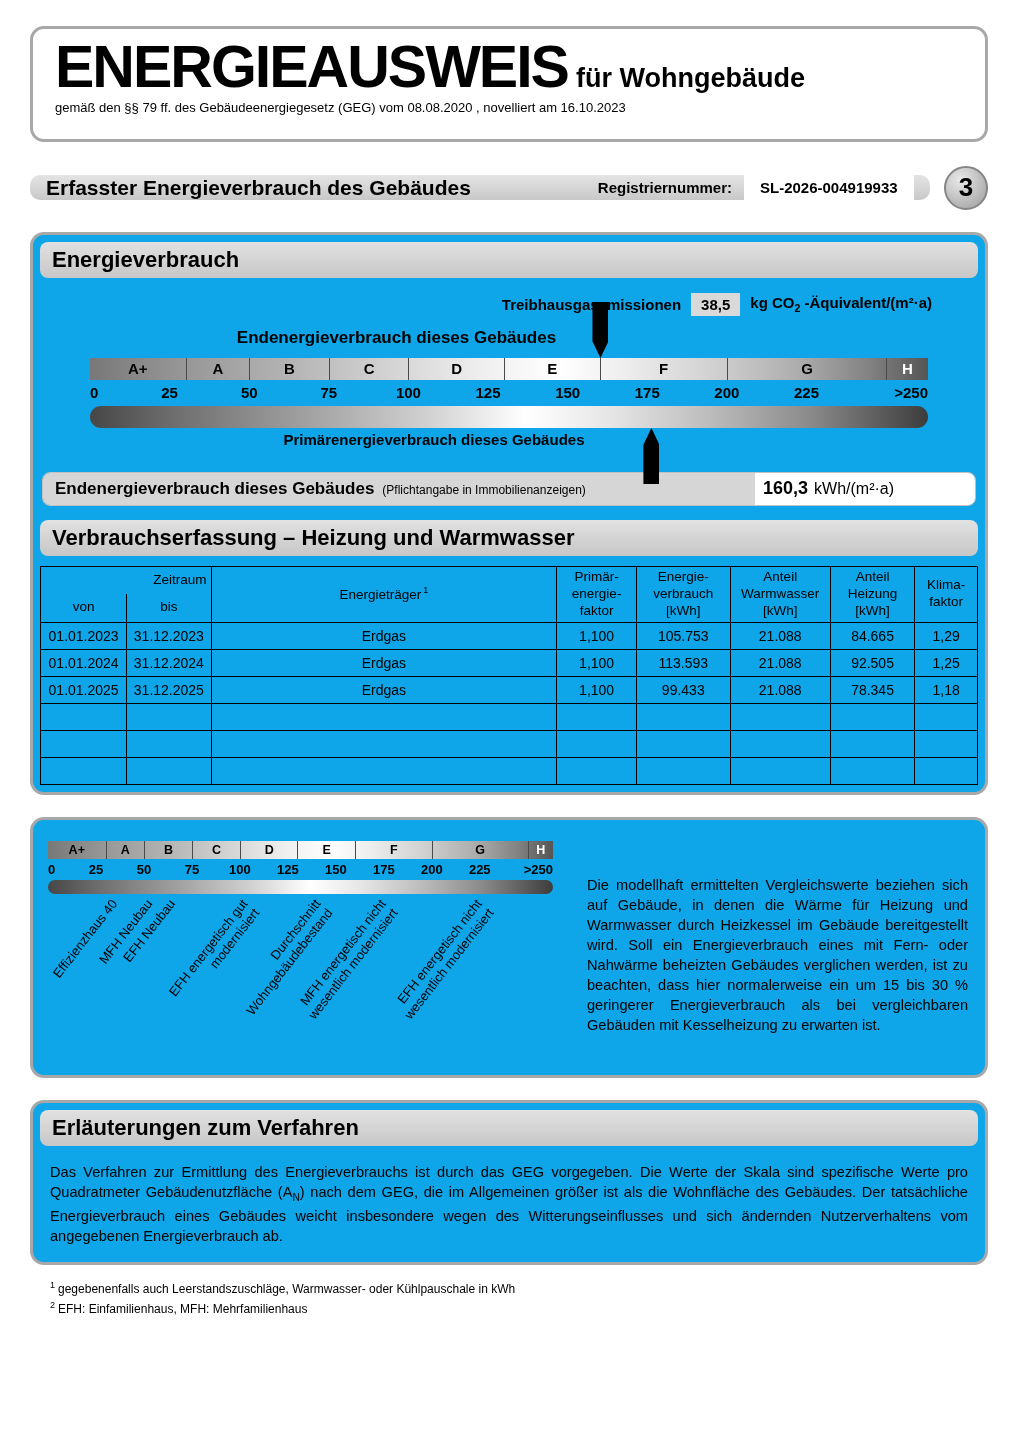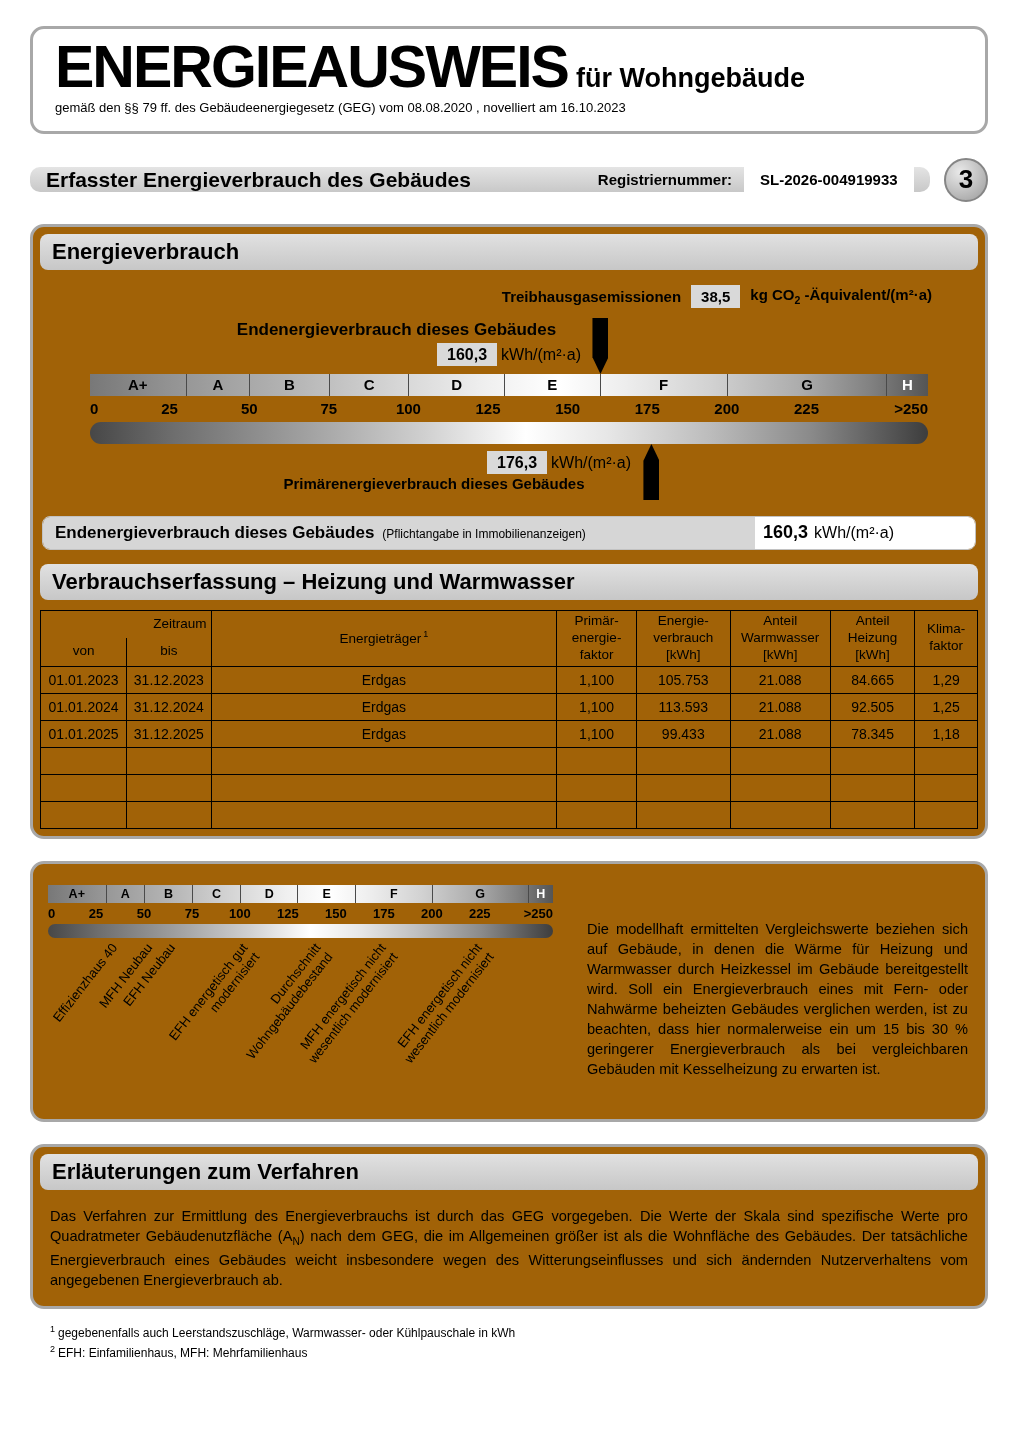--- a/index.html
+++ b/index.html
@@ -4,39 +4,39 @@
 <style>
   * { box-sizing: border-box; margin: 0; padding: 0; }
   html,body { width:1018px; }
   body {
     height:1440px; background:#ffffff; color:#000;
     font-family:"Liberation Sans", sans-serif; overflow:hidden;
   }
   .page { padding:26px 30px; }
 
   
-  .header-box { border:3px solid #a8a8a8; border-radius:14px; padding:8px 22px 16px; }
+  .header-box { border:3px solid #a8a8a8; border-radius:14px; padding:8px 22px 24px; }
   .title-line { white-space:nowrap; }
   .title-main { font-size:59px; font-weight:900; letter-spacing:-2px; line-height:1.05; }
   .title-suffix { font-size:27px; font-weight:700; margin-left:8px; }
   .subtitle { font-size:13px; margin-top:1px; }
 
   
   .strip-row { display:flex; align-items:center; gap:14px; margin-top:24px; }
   .section-strip { flex:1; display:flex; align-items:center; gap:12px;
     background:linear-gradient(180deg,#e4e4e4,#c8c8c8); border-radius:10px; padding:0 16px; }
   .strip-title { font-size:21px; font-weight:700; flex:1; }
   .reg-label { font-size:15px; font-weight:700; }
   .reg-value { background:#fff; font-size:15px; font-weight:700; padding:4px 16px; min-width:170px; display:inline-block; }
   .page-circle { width:44px; height:44px; border-radius:50%; flex:0 0 44px;
     background:radial-gradient(circle at 35% 30%, #e9e9e9, #9b9b9b); border:2px solid #858585;
     display:flex; align-items:center; justify-content:center; font-size:26px; font-weight:700; }
 
   
-  .section-box { border:3px solid #a8a8a8; border-radius:14px; padding:7px; margin-top:22px; background:#a16207; }
+  .section-box { border:3px solid #a8a8a8; border-radius:14px; padding:7px; margin-top:22px; background:#0ea5e9; }
   .section-heading { background:linear-gradient(180deg,#e1e1e1,#c7c7c7); border-radius:8px;
     font-size:22px; font-weight:700; padding:5px 12px; }
   .section-heading sup { font-size:12px; }
 
   
   .ghg-line { display:flex; justify-content:flex-end; align-items:center; gap:10px;
     margin:15px 46px 0 0; font-size:15px; font-weight:700; }
   .value-chip { background:#d9d9d9; padding:3px 10px; font-weight:700; }
   sub { font-size:70%; }
 
@@ -129,23 +129,20 @@
   <div class="section-box">
     <div class="section-heading">Energieverbrauch</div>
 
     <div class="ghg-line">
       <span>Treibhausgasemissionen</span>
       <span class="value-chip">38,5</span>
       <span><span>kg CO</span><sub>2</sub><span> -Äquivalent/(m²·a)</span></span>
     </div>
 
     <div class="end-label">Endenergieverbrauch dieses Gebäudes</div>
-    <div class="end-value-line">
-      <span class="value-chip">160,3</span><span class="unit">kWh/(m²·a)</span>
-    </div>
 
     <div class="scale-wrap" id="big-scale">
       <div class="marker marker-down" id="marker-end" style="left: 60.914%;"></div>
       <div class="marker marker-up" id="marker-primary" style="left: 66.994%;"></div>
       <div class="letter-bar">
           <span class="seg" style="width: 11.4%;">A+</span>
           <span class="seg" style="width: 7.6%;">A</span>
           <span class="seg" style="width: 9.5%;">B</span>
           <span class="seg" style="width: 9.5%;">C</span>
           <span class="seg" style="width: 11.4%;">D</span>
@@ -163,23 +160,20 @@
           <span class="tick" style="left: 47.5%; transform: translateX(-50%);">125</span>
           <span class="tick" style="left: 57%; transform: translateX(-50%);">150</span>
           <span class="tick" style="left: 66.5%; transform: translateX(-50%);">175</span>
           <span class="tick" style="left: 76%; transform: translateX(-50%);">200</span>
           <span class="tick" style="left: 85.5%; transform: translateX(-50%);">225</span>
           <span class="tick" style="left: 100%; transform: translateX(-100%);">&gt;250</span>
         </div>
       <div class="grad-bar"></div>
     </div>
 
-    <div class="primary-value-line">
-      <span class="value-chip">176,3</span><span class="unit">kWh/(m²·a)</span>
-    </div>
     <div class="primary-label">Primärenergieverbrauch dieses Gebäudes</div>
 
     <div class="end-strip">
       <div class="end-strip-left">
         <span class="end-strip-title">Endenergieverbrauch dieses Gebäudes</span>
         <span class="end-strip-note">(Pflichtangabe in Immobilienanzeigen)</span>
       </div>
       <div class="end-strip-right">
         <span class="end-strip-value">160,3</span>
         <span class="end-strip-unit">kWh/(m²·a)</span>

